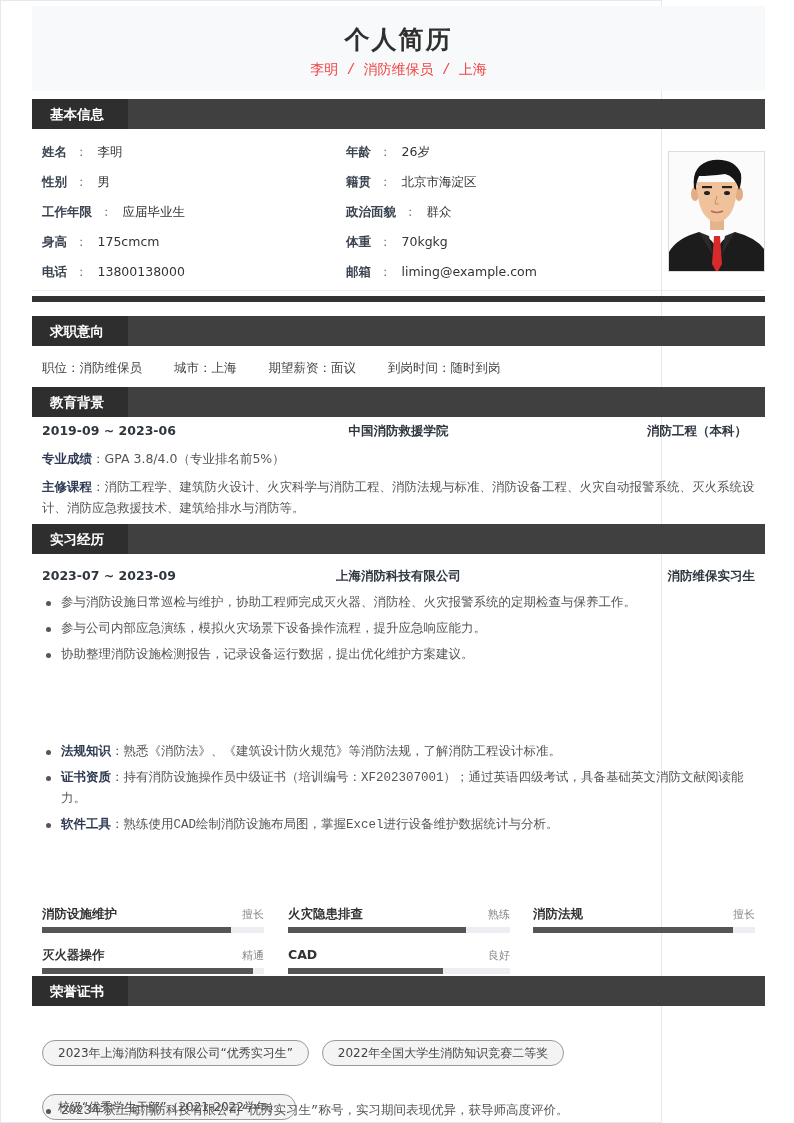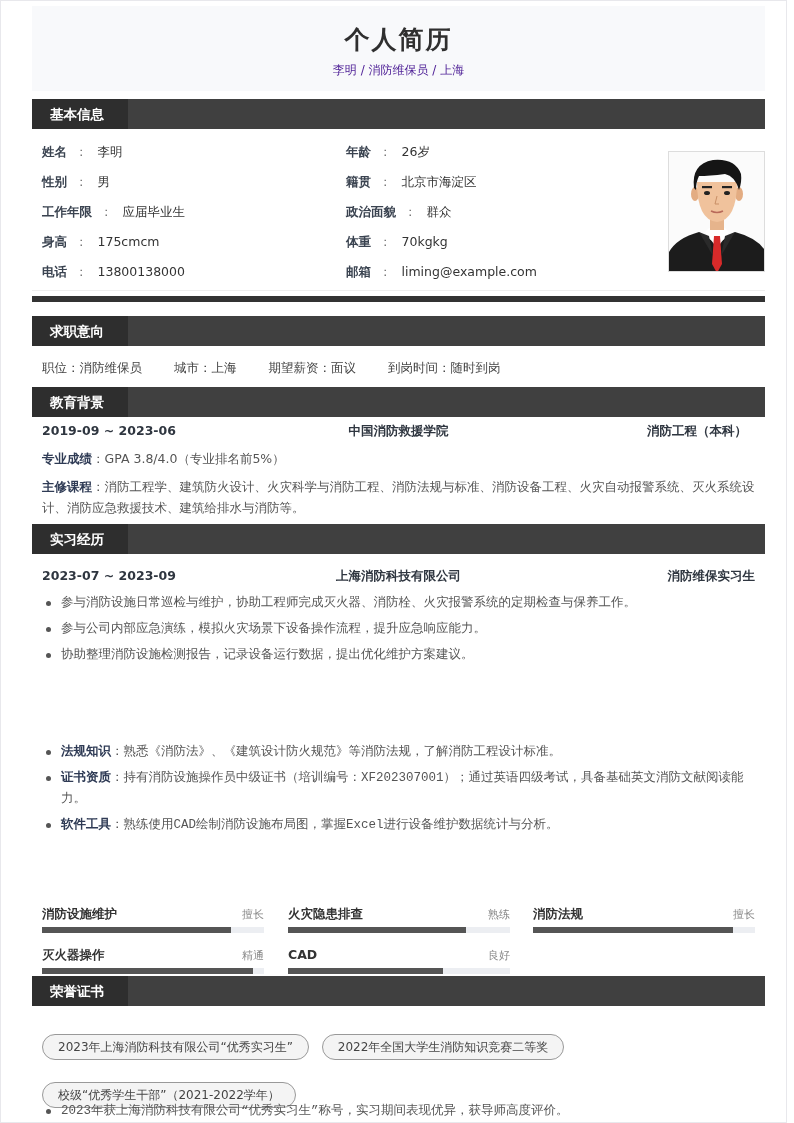--- a/index.html
+++ b/index.html
@@ -1,22 +1,22 @@
 <!DOCTYPE html>
 <html><head>
 <meta charset="utf-8">
 <style>
   * { box-sizing: border-box; margin: 0; padding: 0; }
   html, body { width: 794px; height: 1123px; background: #ffffff; overflow: hidden; }
   body { font-family: "DejaVu Sans", "Liberation Sans", sans-serif; color: #333; position: relative; font-size: 12px; }
-  .page { position: absolute; left: 0; top: 0; width: 787px; height: 1123px; border: 1px solid #e8e8ec; }
+  .page { position: absolute; left: 0; top: 0; width: 662px; height: 1123px; border: 1px solid #e8e8ec; }
 
   .header { position: absolute; left: 31px; top: 5px; width: 733px; height: 85px; background: #f8f9fb; text-align: center; }
   .header .title { font-size: 25px; font-weight: bold; color: #2f2f2f; margin-top: 18px; letter-spacing: 2px; line-height: 32px; }
-  .header .subtitle { font-size: 12px; color: #4c1d95; margin-top: 6px; line-height: 16px; }
+  .header .subtitle { font-size: 14px; color: #ef4444; margin-top: 6px; line-height: 16px; font-family: Liberation Mono, monospace; }
 
   .sec-head { position: absolute; left: 31px; width: 733px; height: 30px; background: #404040; }
   .sec-head .tag { position: absolute; left: 0; top: 0; height: 30px; width: 96px; background: #2e2e2e; color: #fff; font-weight: bold; font-size: 13.5px; line-height: 30px; padding-left: 18px; }
 
   .info-row { position: absolute; font-size: 12.5px; line-height: 16px; color: #333; white-space: nowrap; }
   .info-row .lbl { font-weight: bold; color: #3a4350; }
   .info-row .colon { color: #777; margin: 0 10px 0 8px; }
 
   .photo { position: absolute; left: 667px; top: 150px; width: 97px; height: 121px; border: 1px solid #ddd; background: #fff; overflow: hidden; }
 
@@ -39,21 +39,21 @@
   .bullets li::before { content: ""; position: absolute; left: 4px; top: 8px; width: 5px; height: 5px; border-radius: 50%; background: #555; }
   .bullets li b { color: #2f3b55; }
 
   .skill { position: absolute; width: 222px; height: 40px; }
   .skill .name { position: absolute; left: 0; top: 0; font-size: 12.5px; font-weight: bold; color: #333; }
   .skill .lvl { position: absolute; right: 0; top: 1px; font-size: 11px; color: #888; }
   .skill .track { position: absolute; left: 0; top: 21px; width: 222px; height: 6px; background: #eceef2; }
   .skill .fill { position: absolute; left: 0; top: 0; height: 6px; background: #555; }
 
   .chips { position: absolute; left: 41px; top: 1021px; width: 713px; }
-  .chip { display: inline-block; border: 1px solid #999; border-radius: 14px; background: #f4f4f4; padding: 0 15px; height: 26px; line-height: 24px; font-size: 12px; color: #444; margin: 12px 9px 10px 0; }
+  .chip { display: inline-block; border: 1px solid #999; border-radius: 14px; background: #f4f4f4; padding: 0 15px; height: 26px; line-height: 24px; font-size: 12px; color: #444; margin: 18px 9px 10px 0; }
 </style>
 </head>
 <body>
 
 <div class="page">
 
   <div class="header">
     <div class="title">个人简历</div>
     <div class="subtitle">李明 / 消防维保员 / 上海</div>
   </div>

